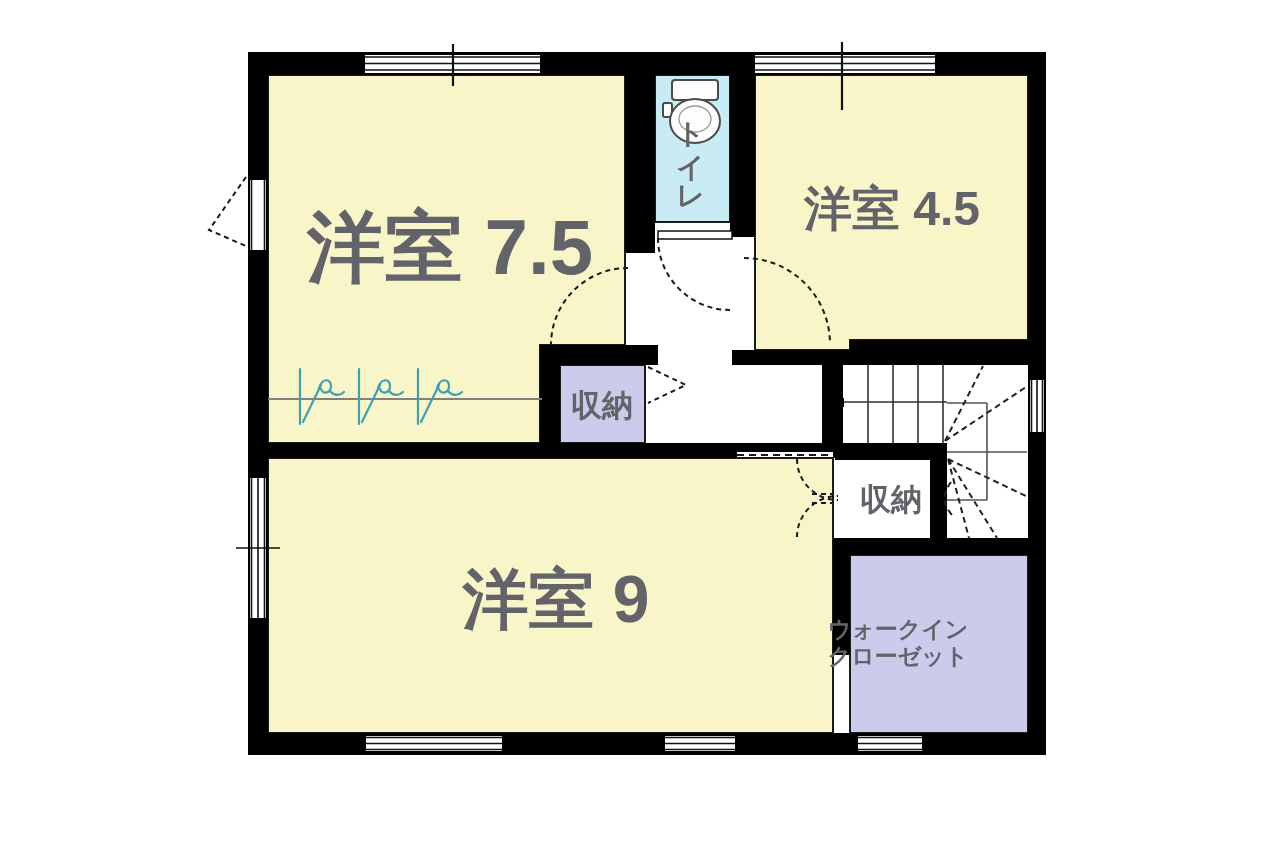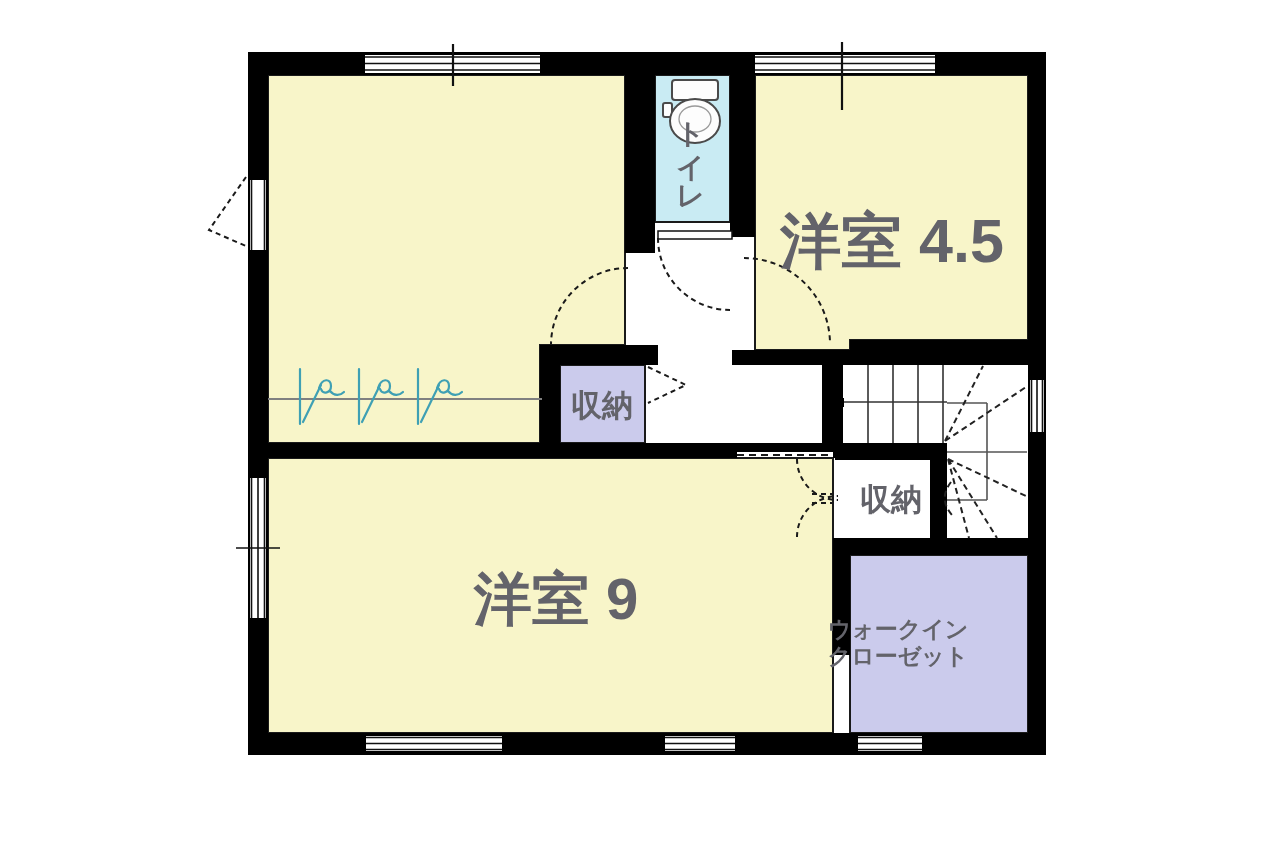--- a/index.html
+++ b/index.html
@@ -1,22 +1,22 @@
 <!DOCTYPE html>
 <html><head>
 <meta charset="utf-8">
 <style>
   html,body{margin:0;padding:0;background:#ffffff;}
   .stage{position:relative;width:1280px;height:853px;background:#ffffff;overflow:hidden;
          font-family:"Liberation Sans", sans-serif;}
   .plan-svg{position:absolute;left:0;top:0;}
   .lbl{position:absolute;color:#63636A;font-weight:700;text-align:center;white-space:nowrap;}
   .lbl-room75{left:258px;top:200px;width:384px;height:94px;font-size:78px;line-height:94px;}
-  .lbl-room45{left:752px;top:179px;width:280px;height:60px;font-size:61px;line-height:60px;margin-top:32px;}
-  .lbl-room9{left:350px;top:546px;width:412px;height:106px;font-size:58px;line-height:106px;}
+  .lbl-room45{left:752px;top:179px;width:280px;height:60px;font-size:48px;line-height:60px;}
+  .lbl-room9{left:350px;top:546px;width:412px;height:106px;font-size:66px;line-height:106px;}
   .lbl-toilet{left:672px;top:102px;width:36px;height:120px;font-size:28px;line-height:36px;
               writing-mode:vertical-rl;text-align:left;font-weight:700;}
   .lbl-storage1{left:556px;top:388px;width:92px;height:36px;font-size:31px;line-height:36px;}
   .lbl-storage2{left:848px;top:483px;width:86px;height:34px;font-size:31px;line-height:34px;}
   .lbl-wic{left:808px;top:616px;width:180px;height:56px;font-size:23px;line-height:27px;
            white-space:normal;text-align:center;font-weight:700;}
 </style>
 </head>
 <body>
 
@@ -130,20 +130,21 @@
   </g>
 
   <g stroke="#4a4a4a" stroke-width="2" fill="#fdfdfd">
     <rect x="672" y="80" width="46" height="20" rx="3"></rect>
     <rect x="663" y="103" width="9" height="14" rx="2"></rect>
     <ellipse cx="695" cy="121" rx="25" ry="22"></ellipse>
     <ellipse cx="695" cy="119" rx="16" ry="13" fill="none" stroke-width="1.3" stroke="#9a9a9a"></ellipse>
   </g>
 </svg>
 
+<div class="lbl lbl-room75">洋室 7.5</div>
 <div class="lbl lbl-room45">洋室 4.5</div>
 <div class="lbl lbl-room9">洋室 9</div>
 <div class="lbl lbl-toilet">トイレ</div>
 <div class="lbl lbl-storage1">収納</div>
 <div class="lbl lbl-storage2">収納</div>
 <div class="lbl lbl-wic">
   <span>ウォークイン</span><br>
   <span>クローゼット</span>
 </div>
 

